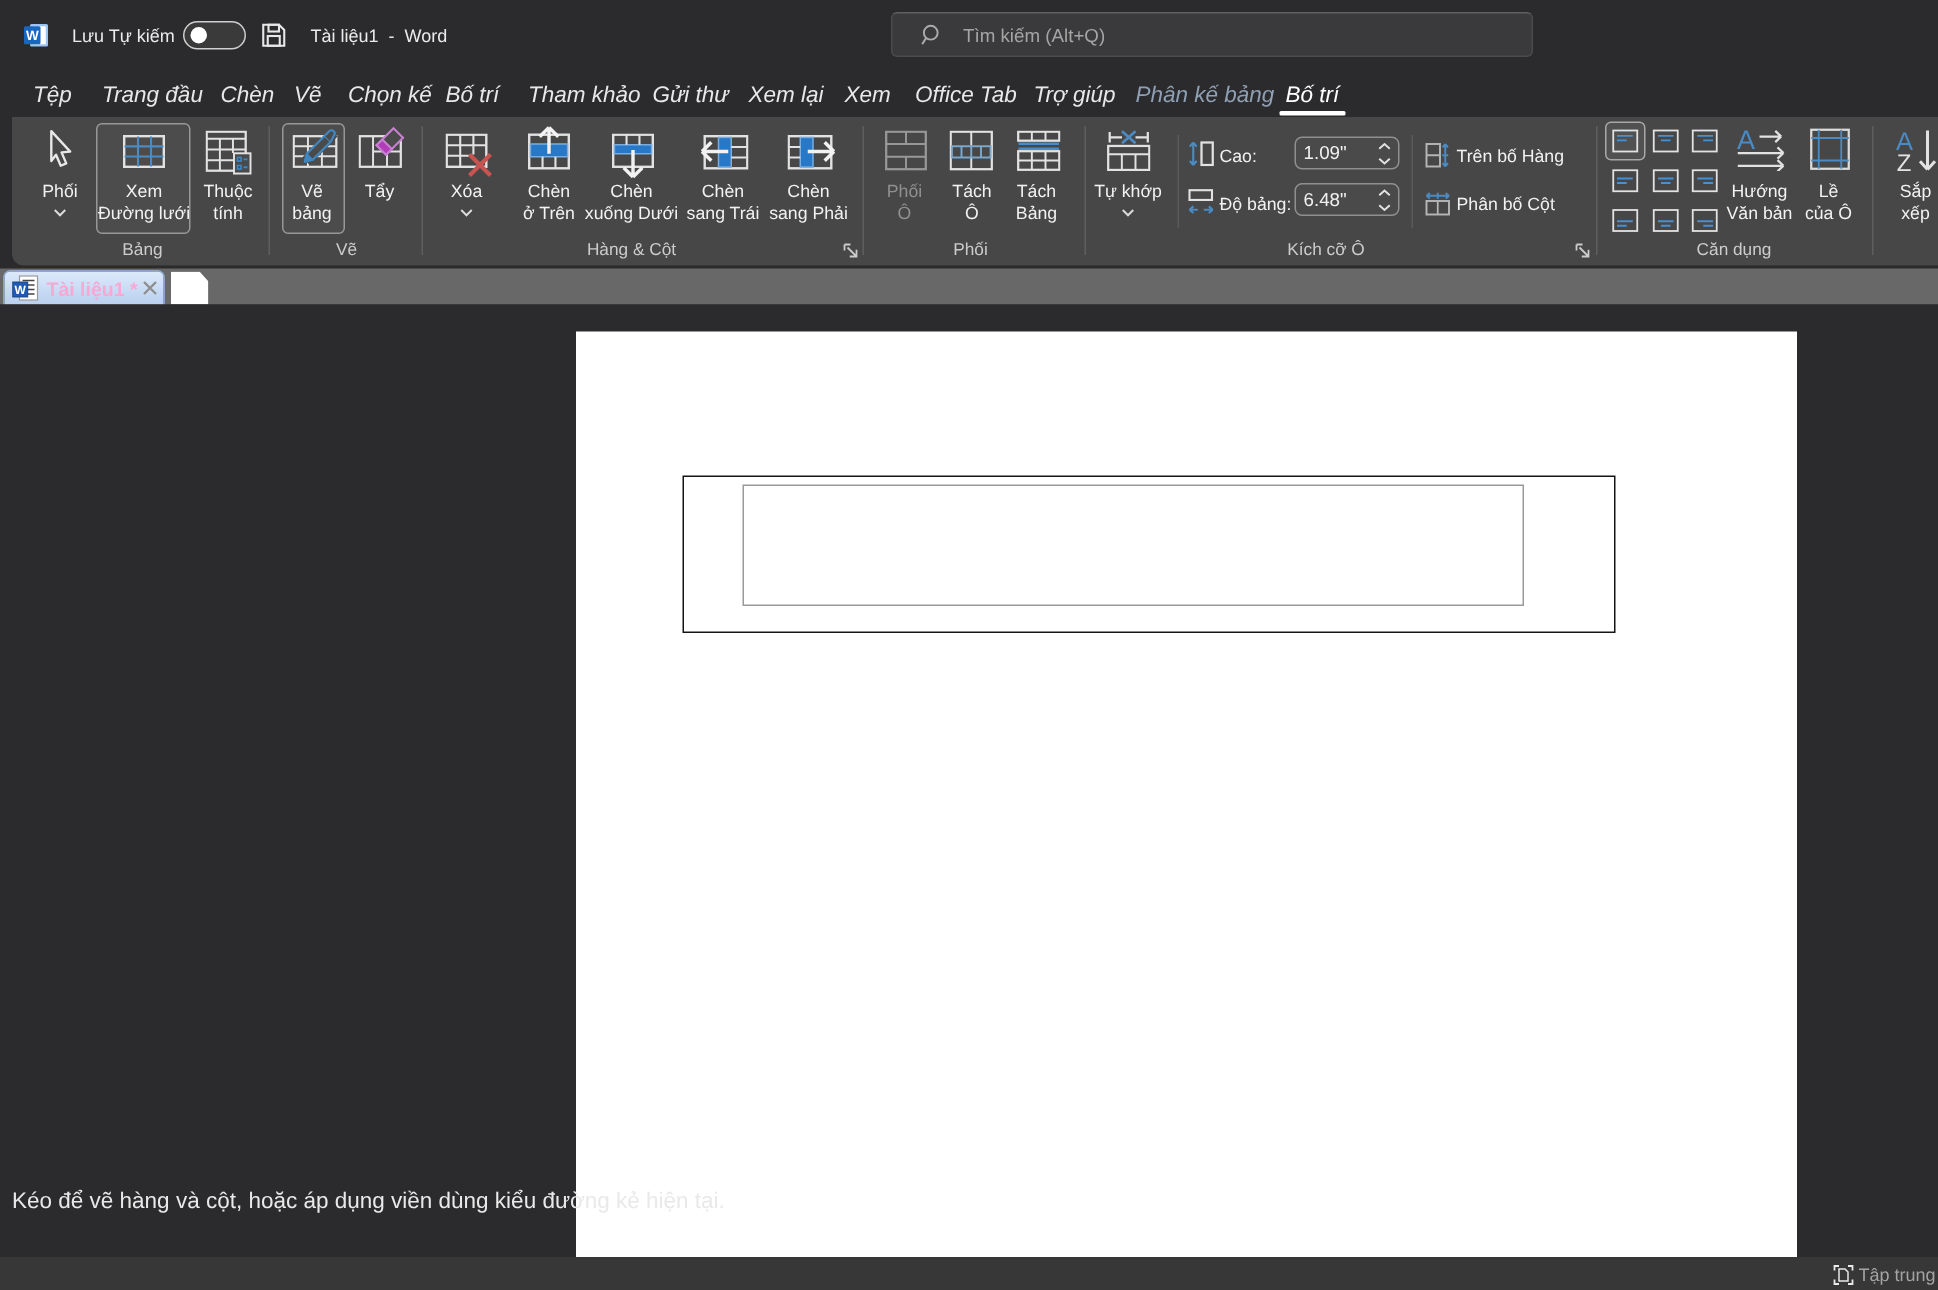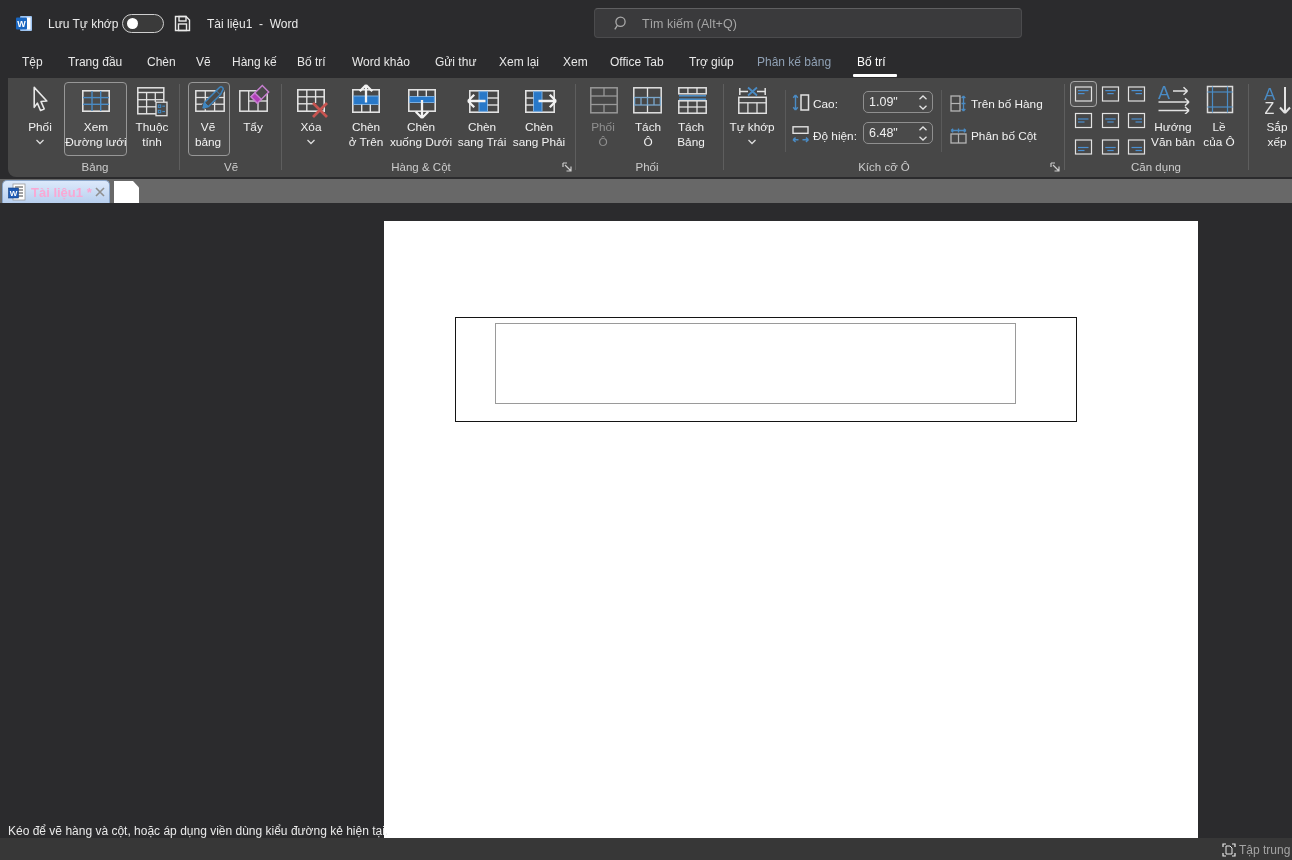--- a/index.html
+++ b/index.html
@@ -8,42 +8,42 @@
 .abs { position:absolute; }
 #titlebar { position:absolute; left:0; top:0; width:1292px; height:47px; background:#2b2b2d; }
 #menubar { position:absolute; left:0; top:47px; width:1292px; height:31px; background:#2b2b2d; }
 #ribbon { position:absolute; left:8px; top:78px; width:1284px; height:99px; background:#474747;
   border-bottom-left-radius:8px; }
 #tabrow { position:absolute; left:0; top:179px; width:1292px; height:24px; background:#686868; }
 #docarea { position:absolute; left:0; top:203px; width:1292px; height:635px; background:#2b2b2d; }
 #page { position:absolute; left:384px; top:221px; width:814px; height:617px; background:#ffffff; }
 #statusbar { position:absolute; left:0; top:838px; width:1292px; height:22px; background:#373737; }
 .ttxt { position:absolute; color:#ebebeb; font-size:12px; line-height:14px; white-space:nowrap; }
-.mtab { position:absolute; top:55px; color:#e8e8e8; font-size:12px; white-space:nowrap; }
+.mtab { position:absolute; top:55px; color:#e8e8e8; font-size:15px; white-space:nowrap;font-style:italic; }
 .rlbl { position:absolute; top:161px; color:#cccccc; font-size:11.5px; text-align:center; white-space:nowrap; transform:translateX(-50%); }
 .btxt { position:absolute; color:#f2f2f2; font-size:11.8px; text-align:center; white-space:nowrap; transform:translateX(-50%); line-height:15px; }
 .gray { color:#909090; }
 .sep { position:absolute; top:84px; width:1px; height:86px; background:#5e5e5e; }
 .msep { position:absolute; top:90px; width:1px; height:62px; background:#5a5a5a; }
 .selbox { position:absolute; border:1px solid #979797; border-radius:4px; background:#4c4c4c; }
 .spin { position:absolute; width:70px; height:22px; background:#4a4a4a; border:1px solid #8f8f8f;
   border-radius:5px; color:#f0f0f0; font-size:12.5px; line-height:20px; padding-left:5px; }
 .chev { position:absolute; transform:translateX(-50%); }
 </style>
 </head>
 <body>
 
 <div id="titlebar">
   <svg class="abs" style="left:16px;top:15px" width="17" height="17" viewBox="0 0 17 17">
     <rect x="4" y="1" width="12" height="15" rx="1" fill="#9dc3f0"></rect>
     <rect x="5.5" y="2.5" width="9" height="12" fill="#fff"></rect>
     <rect x="0" y="2.5" width="11" height="12" rx="1" fill="#1966c0"></rect>
     <text x="5.5" y="11.5" font-size="9" font-weight="bold" fill="#fff" text-anchor="middle" font-family="Liberation Sans">W</text>
   </svg>
-  <div class="ttxt" style="left:48px;top:17px">Lưu Tự khớp</div>
+  <div class="ttxt" style="left:48px;top:17px">Lưu Tự kiếm</div>
   <div class="abs" style="left:122px;top:14px;width:42px;height:19px;border:1px solid #cfcfcf;border-radius:10px;background:#3a3a3a"></div>
   <div class="abs" style="left:127px;top:18px;width:11px;height:11px;border-radius:50%;background:#ffffff"></div>
   <svg class="abs" style="left:174px;top:15px" width="17" height="17" viewBox="0 0 17 17">
     <path d="M1.5 1.5 H12 L15.5 5 V15.5 H1.5 Z" fill="none" stroke="#e8e8e8" stroke-width="1.4"></path>
     <rect x="4.5" y="9" width="8" height="6.5" fill="none" stroke="#e8e8e8" stroke-width="1.4"></rect>
     <rect x="5" y="1.5" width="7" height="4.5" fill="none" stroke="#e8e8e8" stroke-width="1.4"></rect>
   </svg>
   <div class="ttxt" style="left:207px;top:17px">Tài liệu1&nbsp; -&nbsp; Word</div>
 
   <div class="abs" style="left:594px;top:8px;width:428px;height:30px;background:#3a3a3c;border:1px solid #4b4b4d;border-top-color:#5f5f61;border-radius:4px"></div>
@@ -52,23 +52,23 @@
     <line x1="3.4" y1="9.4" x2="0.8" y2="13.4" stroke="#aaaaaa" stroke-width="1.3"></line>
   </svg>
   <div class="ttxt" style="left:642px;top:17px;color:#a5a5a5;font-size:12.5px">Tìm kiếm (Alt+Q)</div>
 </div>
 
 <div id="menubar"></div>
 <div class="mtab" style="left:22px">Tệp</div>
 <div class="mtab" style="left:68px">Trang đầu</div>
 <div class="mtab" style="left:147px">Chèn</div>
 <div class="mtab" style="left:196px">Vẽ</div>
-<div class="mtab" style="left:232px">Hàng kế</div>
+<div class="mtab" style="left:232px">Chọn kế</div>
 <div class="mtab" style="left:297px">Bố trí</div>
-<div class="mtab" style="left:352px">Word khảo</div>
+<div class="mtab" style="left:352px">Tham khảo</div>
 <div class="mtab" style="left:435px">Gửi thư</div>
 <div class="mtab" style="left:499px">Xem lại</div>
 <div class="mtab" style="left:563px">Xem</div>
 <div class="mtab" style="left:610px">Office Tab</div>
 <div class="mtab" style="left:689px">Trợ giúp</div>
 <div class="mtab" style="left:757px;color:#8fa0b4">Phân kế bảng</div>
 <div class="mtab" style="left:857px;color:#ffffff">Bố trí</div>
 <div class="abs" style="left:853px;top:74px;width:44px;height:2.5px;background:#ffffff;border-radius:1px"></div>
 
 <div id="ribbon"></div>
@@ -256,21 +256,21 @@
 <div class="spin" style="left:863px;top:91px">1.09"</div>
 <svg class="abs" style="left:918px;top:95px" width="10" height="15" viewBox="0 0 10 15">
   <path d="M1.5 4.2 L5 1 L8.5 4.2" fill="none" stroke="#e2e2e2" stroke-width="1.3"></path>
   <path d="M1.5 10.8 L5 14 L8.5 10.8" fill="none" stroke="#e2e2e2" stroke-width="1.3"></path>
 </svg>
 
 <svg class="abs" style="left:792px;top:126px" width="18" height="17" viewBox="0 0 18 17">
   <rect x="1" y="0.8" width="15" height="6.5" fill="none" stroke="#e2e2e2" stroke-width="1.4"></rect>
   <path d="M1 13.8 L6.5 13.8 M1 13.8 L3.6 11.6 M1 13.8 L3.6 16 M16.5 13.8 L10.5 13.8 M16.5 13.8 L13.9 11.6 M16.5 13.8 L13.9 16" stroke="#4a8bc4" stroke-width="1.4" fill="none"></path>
 </svg>
-<div class="btxt" style="left:813px;top:129px;transform:none">Độ hiện:</div>
+<div class="btxt" style="left:813px;top:129px;transform:none">Độ bảng:</div>
 <div class="spin" style="left:863px;top:122px">6.48"</div>
 <svg class="abs" style="left:918px;top:126px" width="10" height="15" viewBox="0 0 10 15">
   <path d="M1.5 4.2 L5 1 L8.5 4.2" fill="none" stroke="#e2e2e2" stroke-width="1.3"></path>
   <path d="M1.5 10.8 L5 14 L8.5 10.8" fill="none" stroke="#e2e2e2" stroke-width="1.3"></path>
 </svg>
 <div class="msep" style="left:941px"></div>
 
 <svg class="abs" style="left:950px;top:95px" width="17" height="17" viewBox="0 0 17 17">
   <rect x="1" y="1" width="9" height="15" fill="none" stroke="#b5b5b5" stroke-width="1.3"></rect>
   <line x1="1" y1="8.5" x2="10" y2="8.5" stroke="#b5b5b5" stroke-width="1.2"></line>
@@ -380,18 +380,18 @@
   <path d="M2 2 L10 10 M10 2 L2 10" stroke="#8f8f8f" stroke-width="1.6"></path>
 </svg>
 <div class="abs" style="left:114px;top:181px;width:25px;height:22px;background:#ffffff;clip-path:polygon(0 0,76% 0,100% 30%,100% 100%,0 100%)"></div>
 
 <div id="docarea"></div>
 <div id="page"></div>
 <div class="abs" style="left:455px;top:317px;width:622px;height:105px;border:1px solid #141414"></div>
 <div class="abs" style="left:495px;top:323px;width:521px;height:81px;border:1px solid #9a9a9a"></div>
 
 <div id="statusbar"></div>
-<div class="abs" style="left:8px;top:824px;font-size:12px;color:#e9e9e9">Kéo để vẽ hàng và cột, hoặc áp dụng viền dùng kiểu đường kẻ hiện tại.</div>
+<div class="abs" style="left:8px;top:792px;font-size:15px;color:#e9e9e9">Kéo để vẽ hàng và cột, hoặc áp dụng viền dùng kiểu đường kẻ hiện tại.</div>
 <svg class="abs" style="left:1222px;top:843px" width="14" height="14" viewBox="0 0 14 14">
   <path d="M1 4 V1 H4 M10 1 H13 V4 M13 10 V13 H10 M4 13 H1 V10" fill="none" stroke="#e9e9e9" stroke-width="1.2"></path>
   <path d="M4 3 H8 L10 5 V11 H4 Z" fill="none" stroke="#e9e9e9" stroke-width="1"></path>
 </svg>
 <div class="abs" style="left:1239px;top:843px;font-size:12px;color:#a3a3a3">Tập trung</div>
 
 </body></html>

